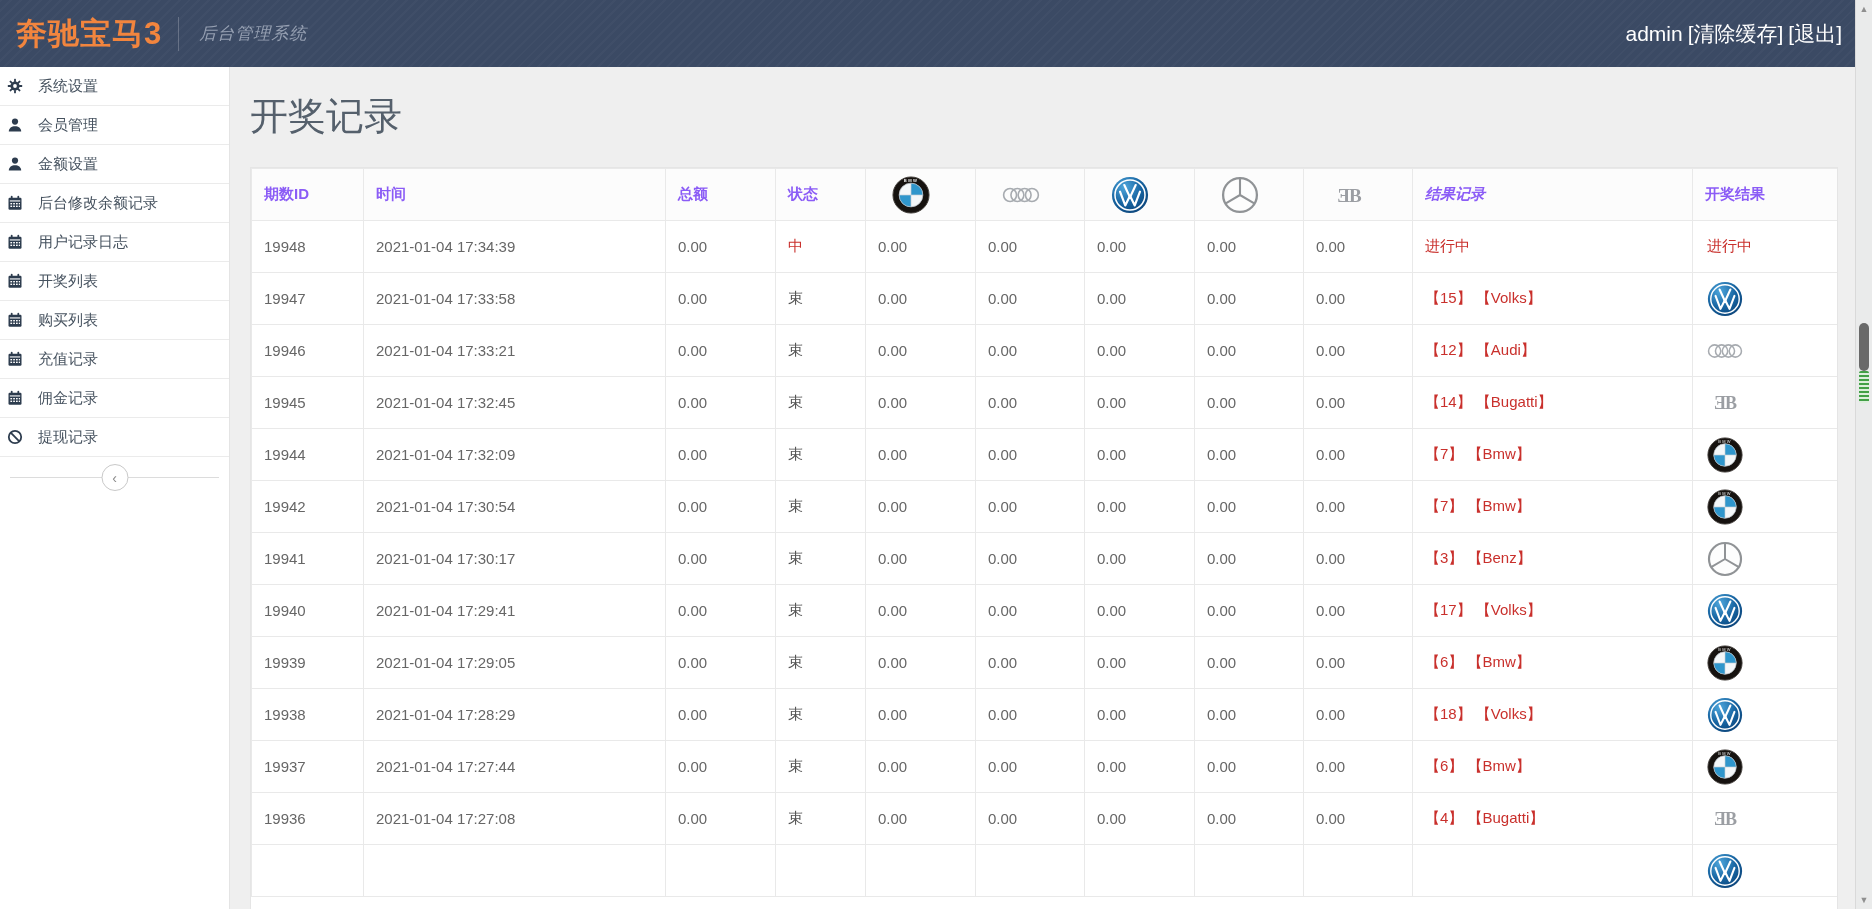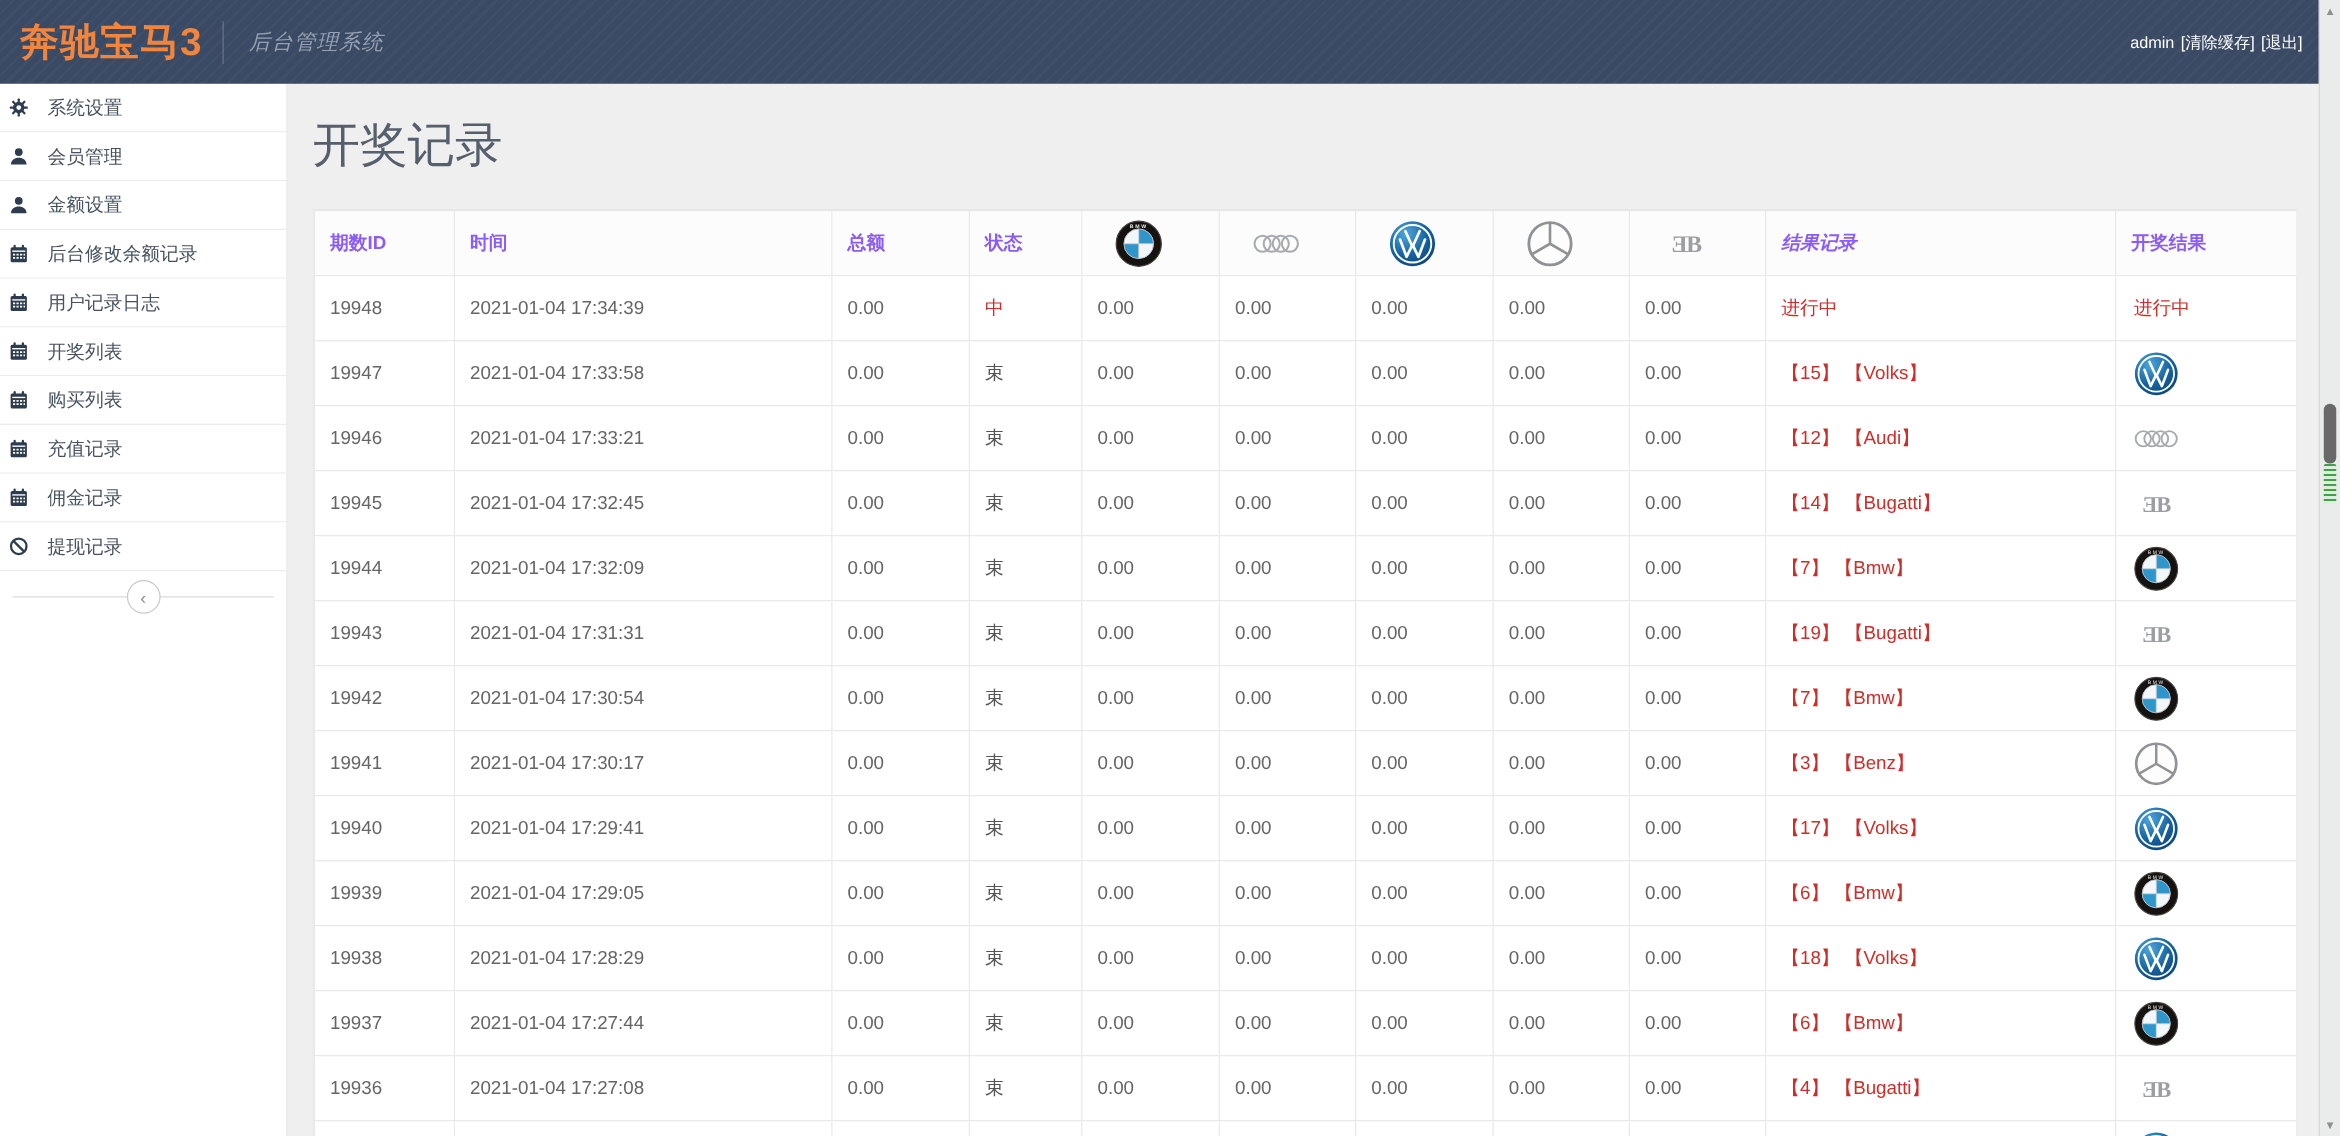--- a/index.html
+++ b/index.html
@@ -12,21 +12,21 @@
   
   .topbar {
     position:absolute; top:0; left:0; right:0; height:67px;
     background:#3b4a64;
     background-image:repeating-linear-gradient(135deg, rgba(255,255,255,0.025) 0 2px, transparent 2px 7px);
     display:flex; align-items:center; z-index:6;
   }
   .logo-text { color:#f2853e; font-size:31px; font-weight:bold; padding:0 16px; letter-spacing:1px; }
   .logo-divider { width:1px; height:34px; background:rgba(255,255,255,0.22); margin-right:20px; }
   .subtitle { color:#96a0b2; font-style:italic; font-size:17px; letter-spacing:1px; }
-  .user-area { margin-left:auto; padding-right:30px; color:#fff; font-size:13px; display:flex; gap:5px; align-items:center; }
+  .user-area { margin-left:auto; padding-right:30px; color:#fff; font-size:21px; display:flex; gap:5px; align-items:center; }
   .user-area a { color:#fff; text-decoration:none; cursor:pointer; }
 
   
   .sidebar {
     position:absolute; top:67px; left:0; width:230px; bottom:0;
     background:#fff; border-right:1px solid #e4e4e4; z-index:5;
   }
   .menu-item {
     height:39px; display:flex; align-items:center; padding-left:6px;
     border-bottom:1px solid #ebebeb; color:#46525f; font-size:15px; cursor:pointer;
@@ -431,37 +431,20 @@
                   <text x="20" y="6.8" font-size="4.4" fill="#e9e9e9" text-anchor="middle" letter-spacing="1.4" font-family="Liberation Sans,sans-serif">BMW</text>
                   <circle cx="20" cy="20" r="12.5" fill="#f4f7f9"></circle>
                   <path d="M20 7.5 A12.5 12.5 0 0 1 32.5 20 L20 20 Z" fill="#2f96cc"></path>
                   <path d="M20 32.5 A12.5 12.5 0 0 1 7.5 20 L20 20 Z" fill="#2f96cc"></path>
                   <path d="M7.5 20 L32.5 20 M20 7.5 L20 32.5" stroke="#c9cfd4" stroke-width="0.7"></path>
                   <circle cx="20" cy="20" r="12.5" fill="none" stroke="#b9c0c6" stroke-width="0.8"></circle>
                 </svg>
               </span></td>
           </tr>
           <tr>
-            <td>19943</td>
-            <td>2021-01-04 17:31:31</td>
-            <td>0.00</td>
-            <td><span class="status-dark">束</span></td>
-            <td>0.00</td>
-            <td>0.00</td>
-            <td>0.00</td>
-            <td>0.00</td>
-            <td>0.00</td>
-            <td class="red">【19】 【Bugatti】</td>
-            <td class="final-cell"><span class="logo-box">
-                <svg width="36" height="36" viewBox="0 0 40 40">
-                  <text x="20" y="27" text-anchor="middle" font-size="20" font-weight="bold" fill="#9b9ea3" letter-spacing="-1" font-family="Liberation Serif,serif">ƎB</text>
-                </svg>
-              </span></td>
-          </tr>
-          <tr>
             <td>19942</td>
             <td>2021-01-04 17:30:54</td>
             <td>0.00</td>
             <td><span class="status-dark">束</span></td>
             <td>0.00</td>
             <td>0.00</td>
             <td>0.00</td>
             <td>0.00</td>
             <td>0.00</td>
             <td class="red">【7】 【Bmw】</td>

